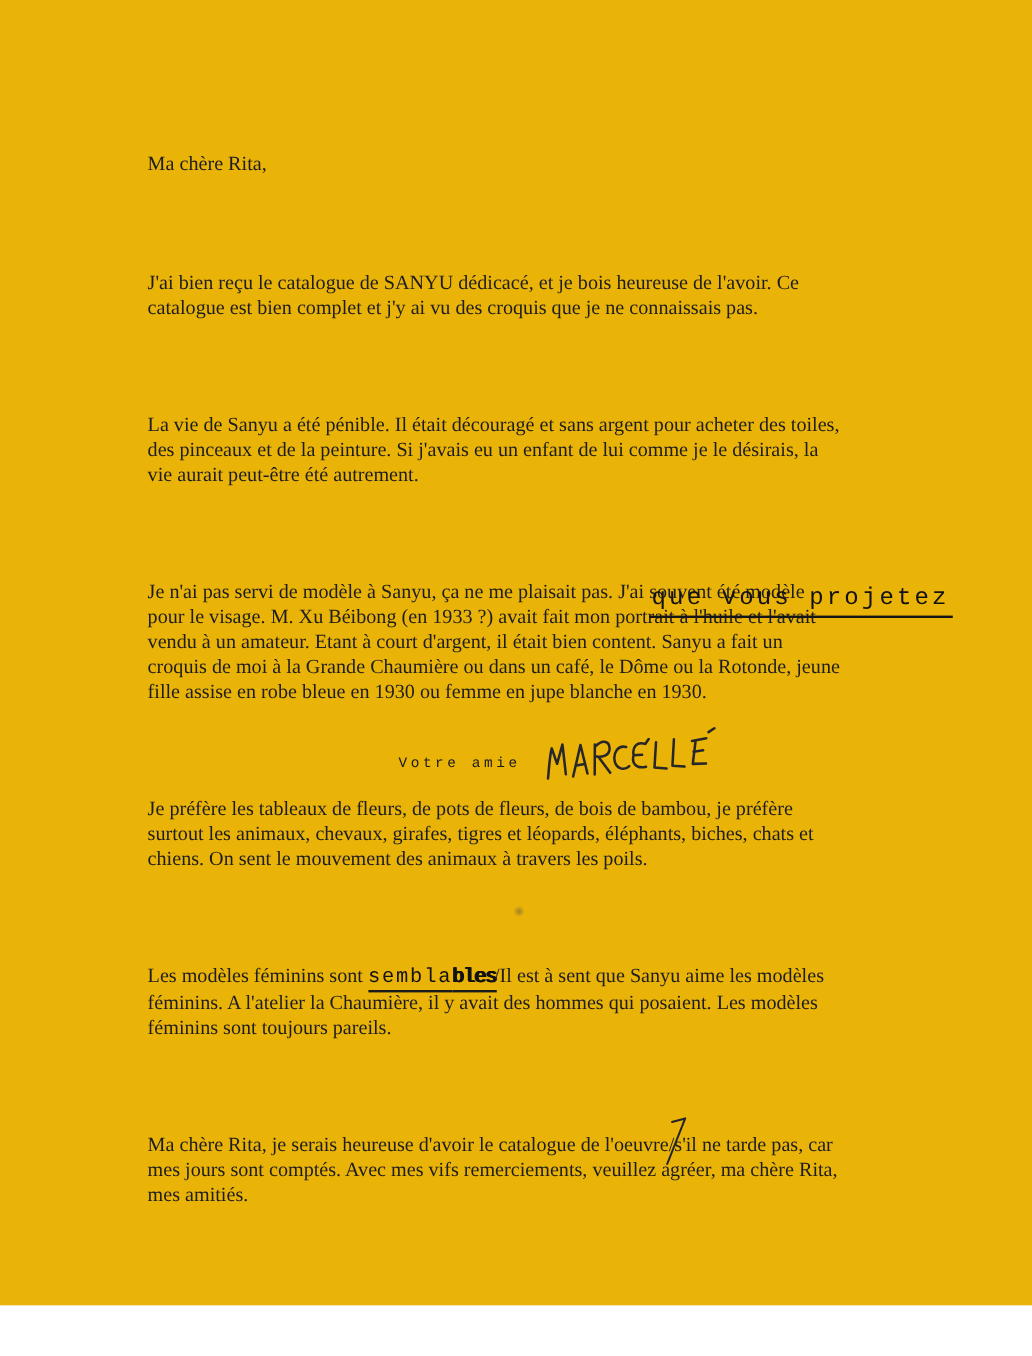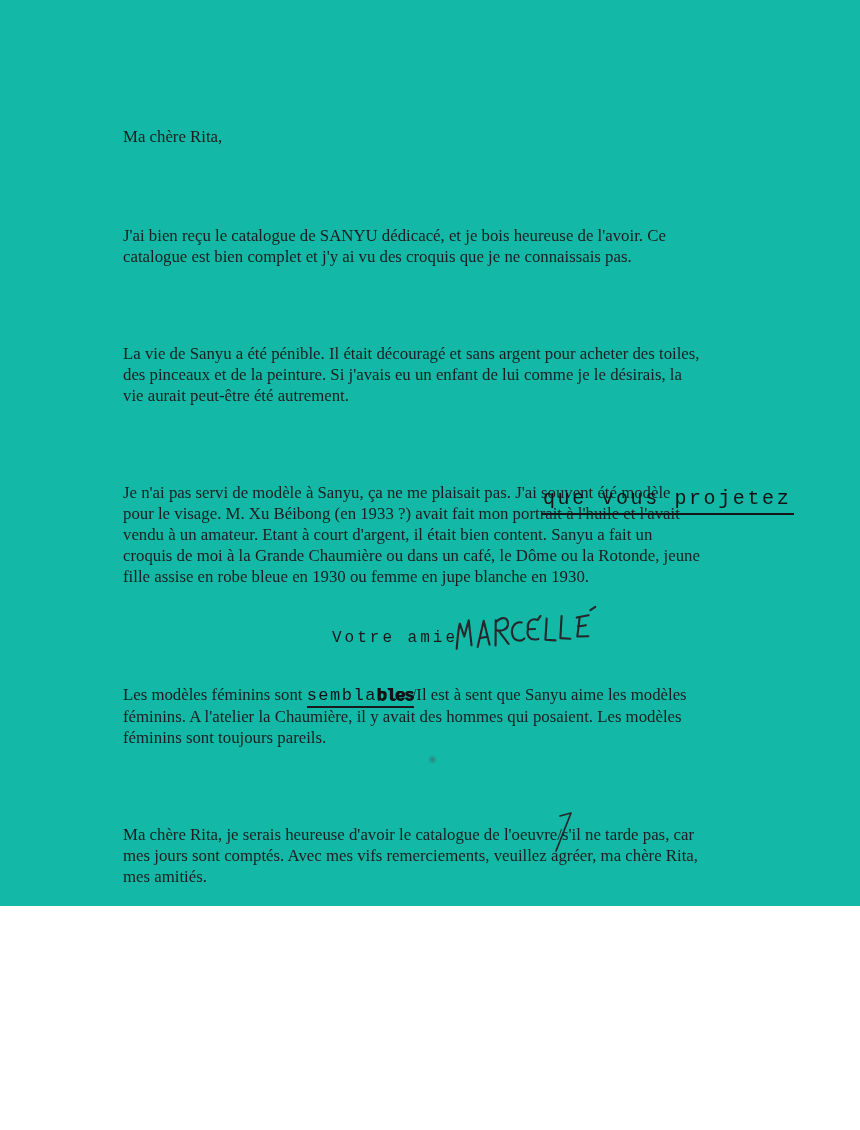--- a/index.html
+++ b/index.html
@@ -3,22 +3,22 @@
 <meta charset="utf-8">
 <style>
   html, body {
     margin: 0;
     padding: 0;
     background: #ffffff;
   }
   .page {
     position: relative;
     width: 860px;
-    height: 906px;
-    background: #14b8a6;
+    height: 1088px;
+    background: #eab308;
     overflow: hidden;
     font-family: "Liberation Serif", serif;
     color: #1d1d1f;
   }
   .letter {
     position: absolute;
     left: 123px;
     top: 84px;
     width: 660px;
     font-size: 16.8px;
@@ -76,21 +76,21 @@
     height: 44px;
     overflow: visible;
     pointer-events: none;
   }
   
   .closing-typed {
     position: absolute;
     left: 332px;
     top: 629px;
     font-family: "Liberation Mono", "DejaVu Sans Mono", monospace;
-    font-size: 16px;
+    font-size: 12px;
     letter-spacing: 3px;
     color: #19191b;
     white-space: nowrap;
   }
   .signature-svg {
     position: absolute;
     left: 450px;
     top: 601px;
     width: 172px;
     height: 54px;
@@ -120,20 +120,23 @@
     <p>La vie de Sanyu a été pénible. Il était découragé et sans argent pour acheter des toiles,
 des pinceaux et de la peinture. Si j'avais eu un enfant de lui comme je le désirais, la
 vie aurait peut-être été autrement.</p>
 
     <p>Je n'ai pas servi de modèle à Sanyu, ça ne me plaisait pas. J'ai souvent été modèle
 pour le visage. M. Xu Béibong (en 1933 ?) avait fait mon portrait à l'huile et l'avait
 vendu à un amateur. Etant à court d'argent, il était bien content. Sanyu a fait un
 croquis de moi à la Grande Chaumière ou dans un café, le Dôme ou la Rotonde, jeune
 fille assise en robe bleue en 1930 ou femme en jupe blanche en 1930.</p>
 
+    <p>Je préfère les tableaux de fleurs, de pots de fleurs, de bois de bambou, je préfère
+surtout les animaux, chevaux, girafes, tigres et léopards, éléphants, biches, chats et
+chiens. On sent le mouvement des animaux à travers les poils.</p>
 
     <p><span>Les modèles féminins sont </span><span class="typed underl">sembla</span><span class="typed underl overstrike">bles</span><span class="sep-slash">/</span><span>Il est à sent que Sanyu aime les modèles</span><span>
 féminins. A l'atelier la Chaumière, il y avait des hommes qui posaient. Les modèles
 féminins sont toujours pareils.</span></p>
 
     <p><span>Ma chère Rita, je serais heureuse d'avoir le catalogue de l'oeuvre</span><span class="mark"><svg class="caret-svg" viewBox="0 0 26 44">
             <path d="M 20,3 L 5,41 M 20,3 L 9,6" fill="none" stroke="#242428" stroke-width="1.7" stroke-linecap="round"></path>
           </svg><span>/</span></span><span>s'il ne tarde pas, car</span><span>
 mes jours sont comptés. Avec mes vifs remerciements, veuillez agréer, ma chère Rita,
 mes amitiés.</span></p>

